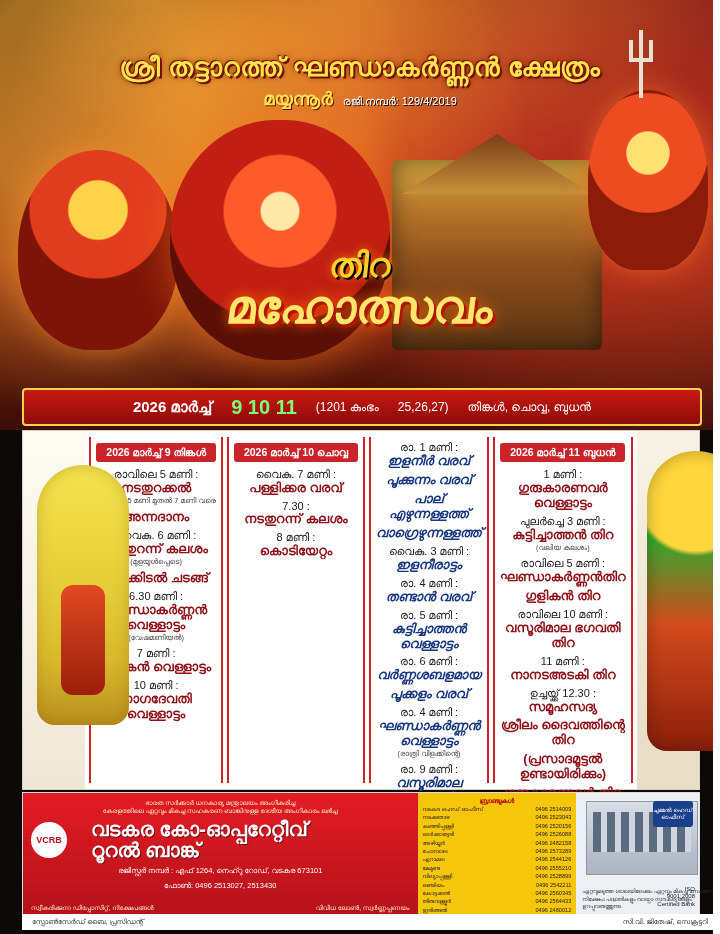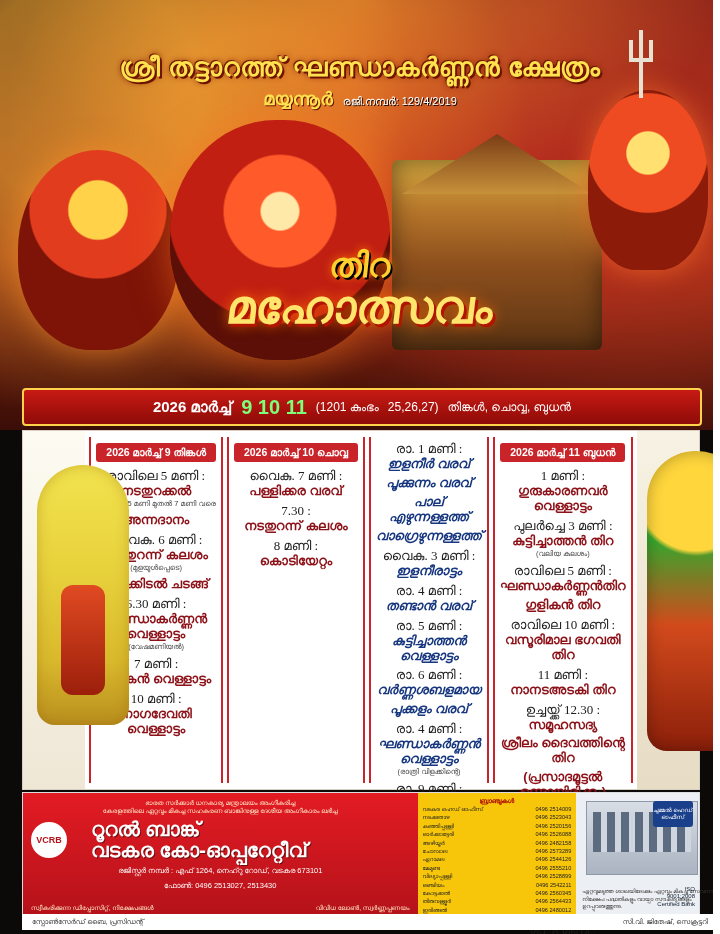--- a/index.html
+++ b/index.html
@@ -53,21 +53,21 @@
   .wordmark{position:absolute;left:110px;top:246px;width:500px;text-align:center;z-index:7;}
   .wm1{font-size:34px;font-weight:bold;color:#ffd02e;text-shadow:2px 2px 0 #000,0 0 10px #ff7a00;
      transform:skewX(-6deg);}
   .wm2{font-size:46px;font-weight:bold;color:#ffe56b;margin-top:-6px;
      text-shadow:3px 3px 0 #b11500, 0 0 14px #ff6a00;transform:skewX(-7deg);}
 
   
   .datebar{position:absolute;left:22px;top:388px;width:676px;height:34px;z-index:8;
      background:linear-gradient(180deg,#c81a14,#8e0b07);
      border:2px solid #ffd24a;border-radius:4px;display:flex;align-items:center;
-     justify-content:center;gap:9px;color:#fff;font-size:15px;font-weight:bold;}
+     justify-content:center;gap:19px;color:#fff;font-size:15px;font-weight:bold;}
   .datebar .big{font-size:20px;color:#ffe24d;}
   .datebar .grn{color:#7dff7a;}
   .datebar .small{font-size:12px;font-weight:normal;}
 
   
   .sched{position:absolute;left:22px;top:430px;width:676px;height:358px;
      background:#fff;border:1px solid #d8cfc2;display:flex;}
   .sideart{width:118px;position:relative;background:linear-gradient(180deg,#fdfbf2,#efe7d6);}
   .sideart.right{background:linear-gradient(180deg,#f7f2e4,#e7dcc4);}
   .theyyam-art{position:absolute;left:14px;top:34px;width:92px;height:260px;
@@ -80,21 +80,21 @@
        radial-gradient(circle at 50% 14%, #ffd63c 0 22%, rgba(0,0,0,0) 24%),
        linear-gradient(180deg,#7bdc4a 0%,#39a52d 30%,#d24a1c 58%,#8b1f0a 100%);
      border-radius:48px 48px 20px 20px;box-shadow:inset 0 0 16px rgba(0,0,0,.3);}
   .cols{flex:1;display:flex;padding:6px 4px;gap:4px;}
   .col{flex:1;border-left:2px solid #c9242a;border-right:2px solid #c9242a;
      padding:4px 5px;display:flex;flex-direction:column;align-items:center;}
   .col:first-child{border-left:2px solid #c9242a;}
   .daytag{background:#c9242a;color:#fff;font-size:10.5px;font-weight:bold;
      padding:3px 10px;border-radius:3px;margin:2px 0 6px;white-space:nowrap;text-align:center;}
   .ev{width:100%;text-align:center;margin-bottom:4px;}
-  .ev .t{font-size:13px;color:#1b1b1b;font-family:Liberation Serif, serif;}
+  .ev .t{font-size:11px;color:#1b1b1b;}
   .ev .n{font-size:13px;font-weight:bold;color:#8d1118;line-height:1.15;}
   .ev .n.blue{color:#16367f;font-style:italic;}
   .ev .sub{font-size:7.5px;color:#444;}
 
   
   .ad{position:absolute;left:22px;top:792px;width:676px;height:122px;background:#fff;
      border:1px solid #ddd;display:flex;}
   .ad-left{width:56%;background:linear-gradient(180deg,#e31b23,#b5121a);color:#fff;
      padding:6px 8px;position:relative;}
   .ad-tiny{font-size:6.5px;line-height:1.25;color:#ffe9c9;text-align:center;}
@@ -323,22 +323,22 @@
 
   <div class="ad">
     <div class="ad-left">
       <div class="ad-tiny">ഭാരത സർക്കാർ ധനകാര്യ മന്ത്രാലയം അംഗീകരിച്ച</div>
       <div class="ad-tiny">കേരളത്തിലെ ഏറ്റവും മികച്ച സഹകരണ ബാങ്കിനുള്ള ദേശീയ അംഗീകാരം ലഭിച്ച</div>
       <div class="ad-brand">
         <div class="ad-logo">
           <span>VCRB</span>
         </div>
         <div>
+          <div class="ad-name">വടകര കോ-ഓപ്പറേറ്റീവ്</div>
           <div class="ad-name">റൂറൽ ബാങ്ക്</div>
-          <div class="ad-name">വടകര കോ-ഓപ്പറേറ്റീവ്</div>
         </div>
       </div>
       <div class="ad-addr">രജിസ്റ്റർ നമ്പർ : എഫ് 1264, നെഹ്റു റോഡ്, വടകര 673101</div>
       <div class="ad-addr">ഫോൺ: 0496 2513027, 2513430</div>
       <div class="ad-foot">
         <span>സ്വീകരിക്കുന്ന ഡിപ്പോസിറ്റ്, നിക്ഷേപങ്ങൾ</span>
         <span>വിവിധ ലോൺ, സ്വർണ്ണപ്പണയം</span>
       </div>
     </div>
     <div class="ad-mid">

